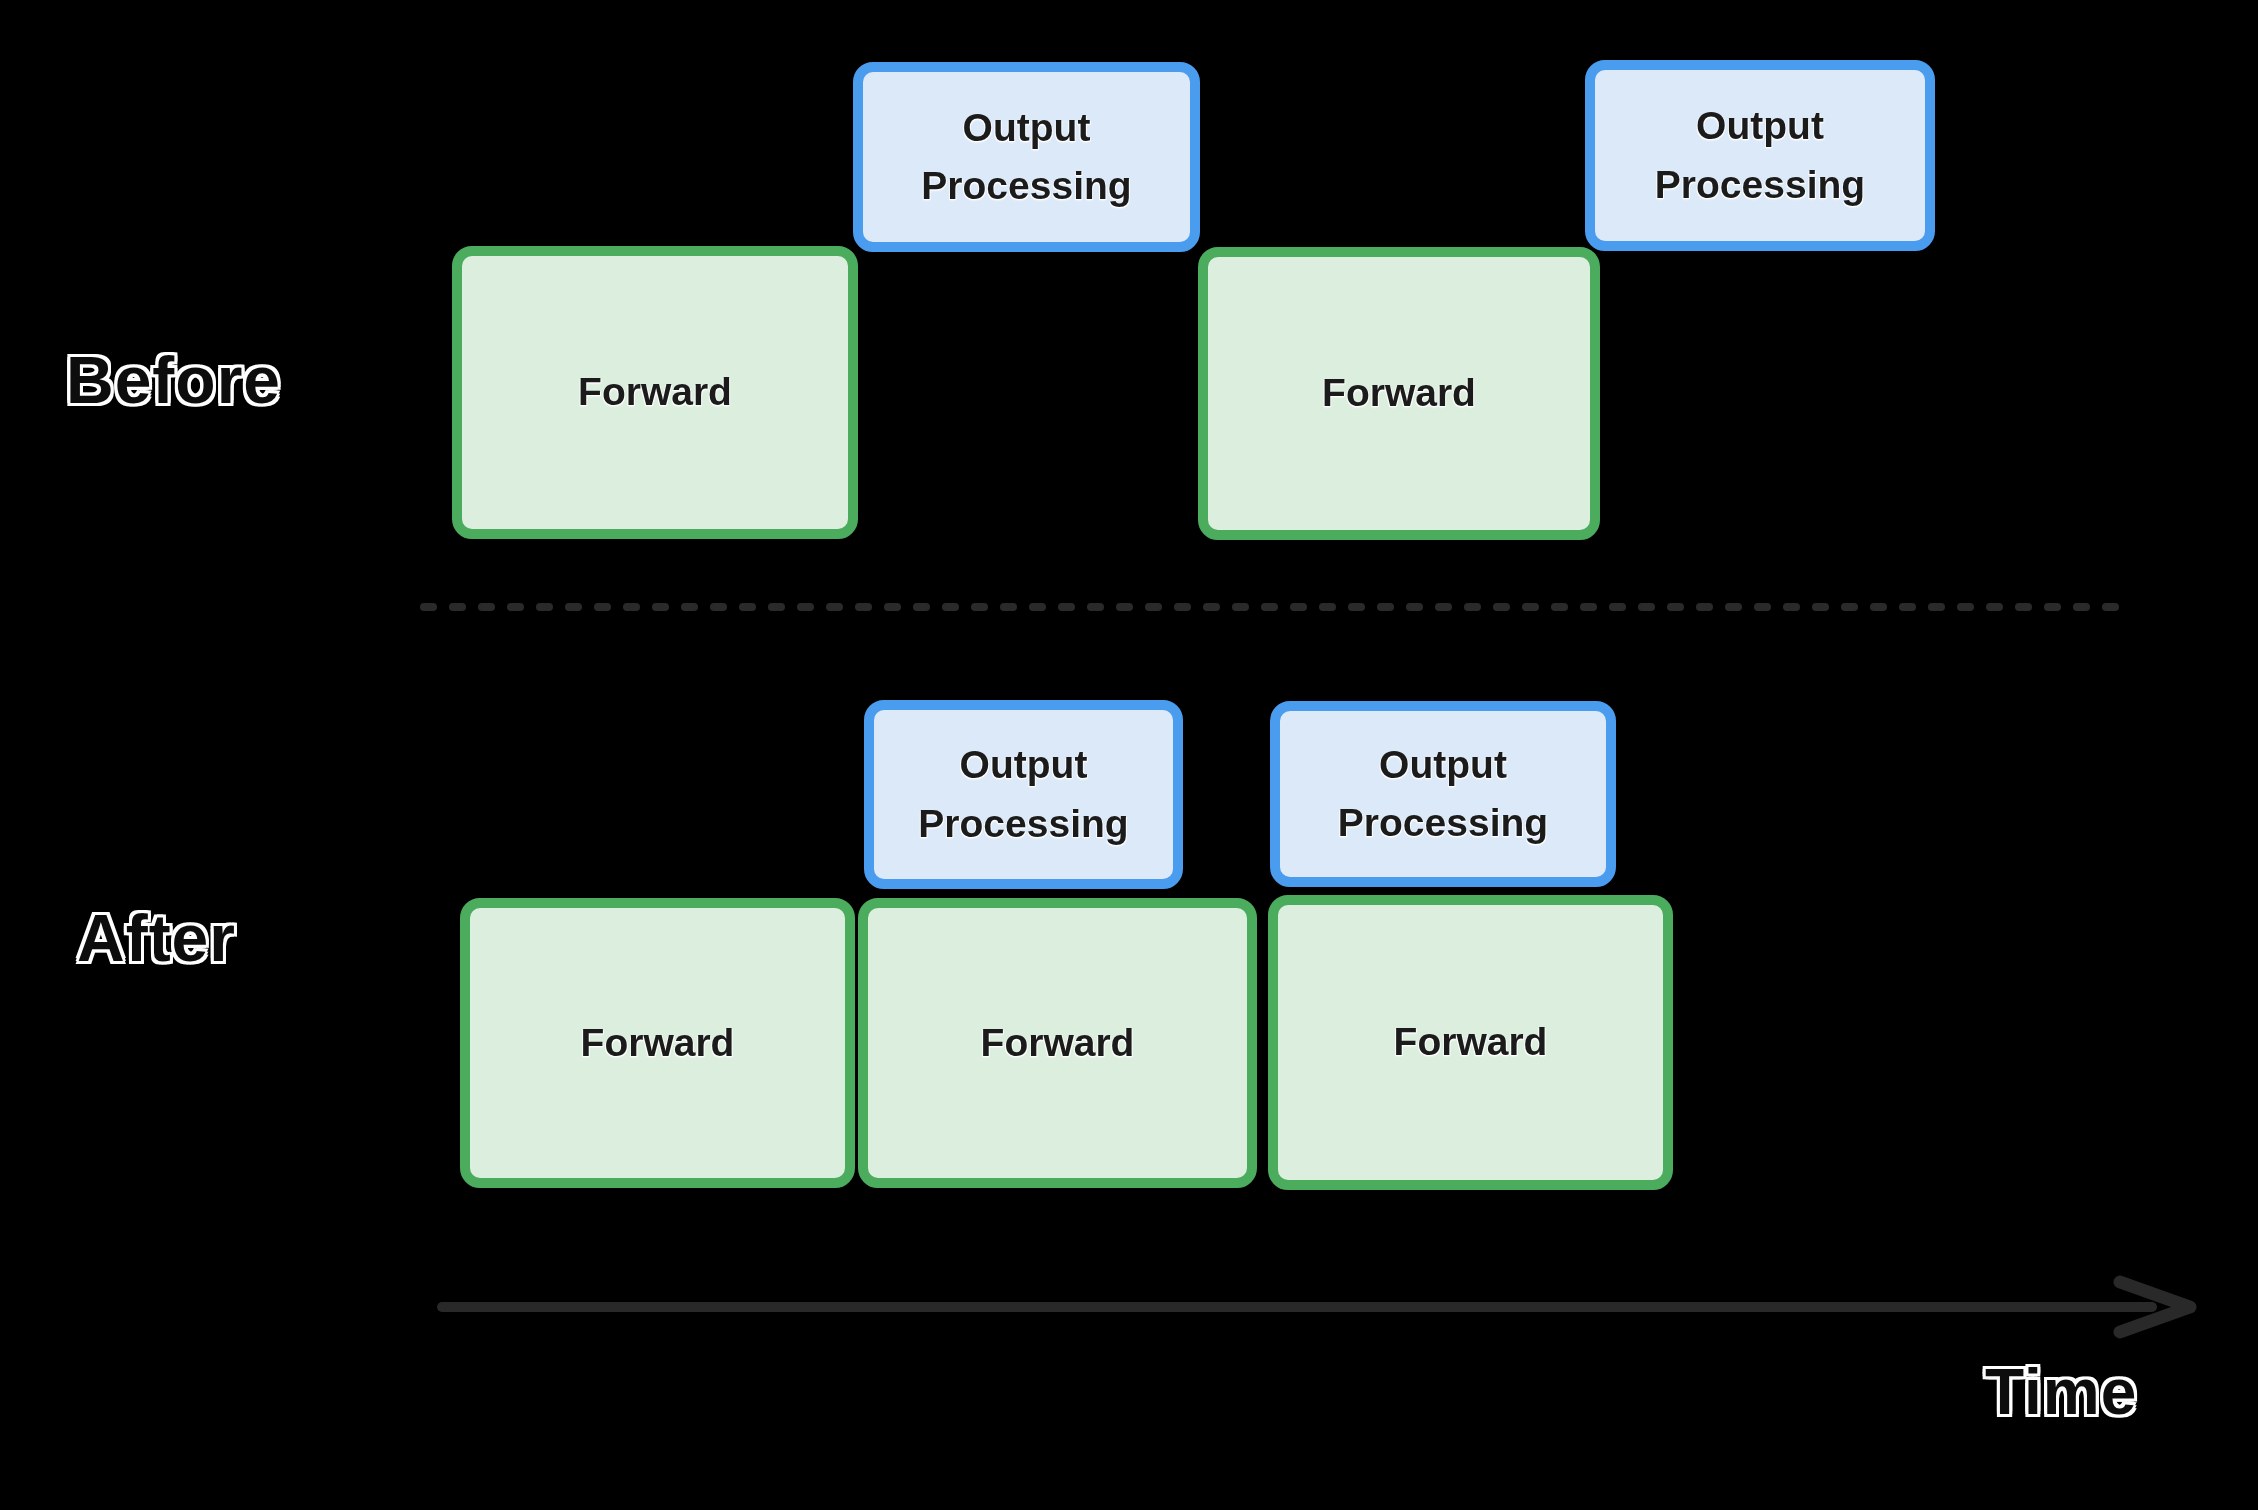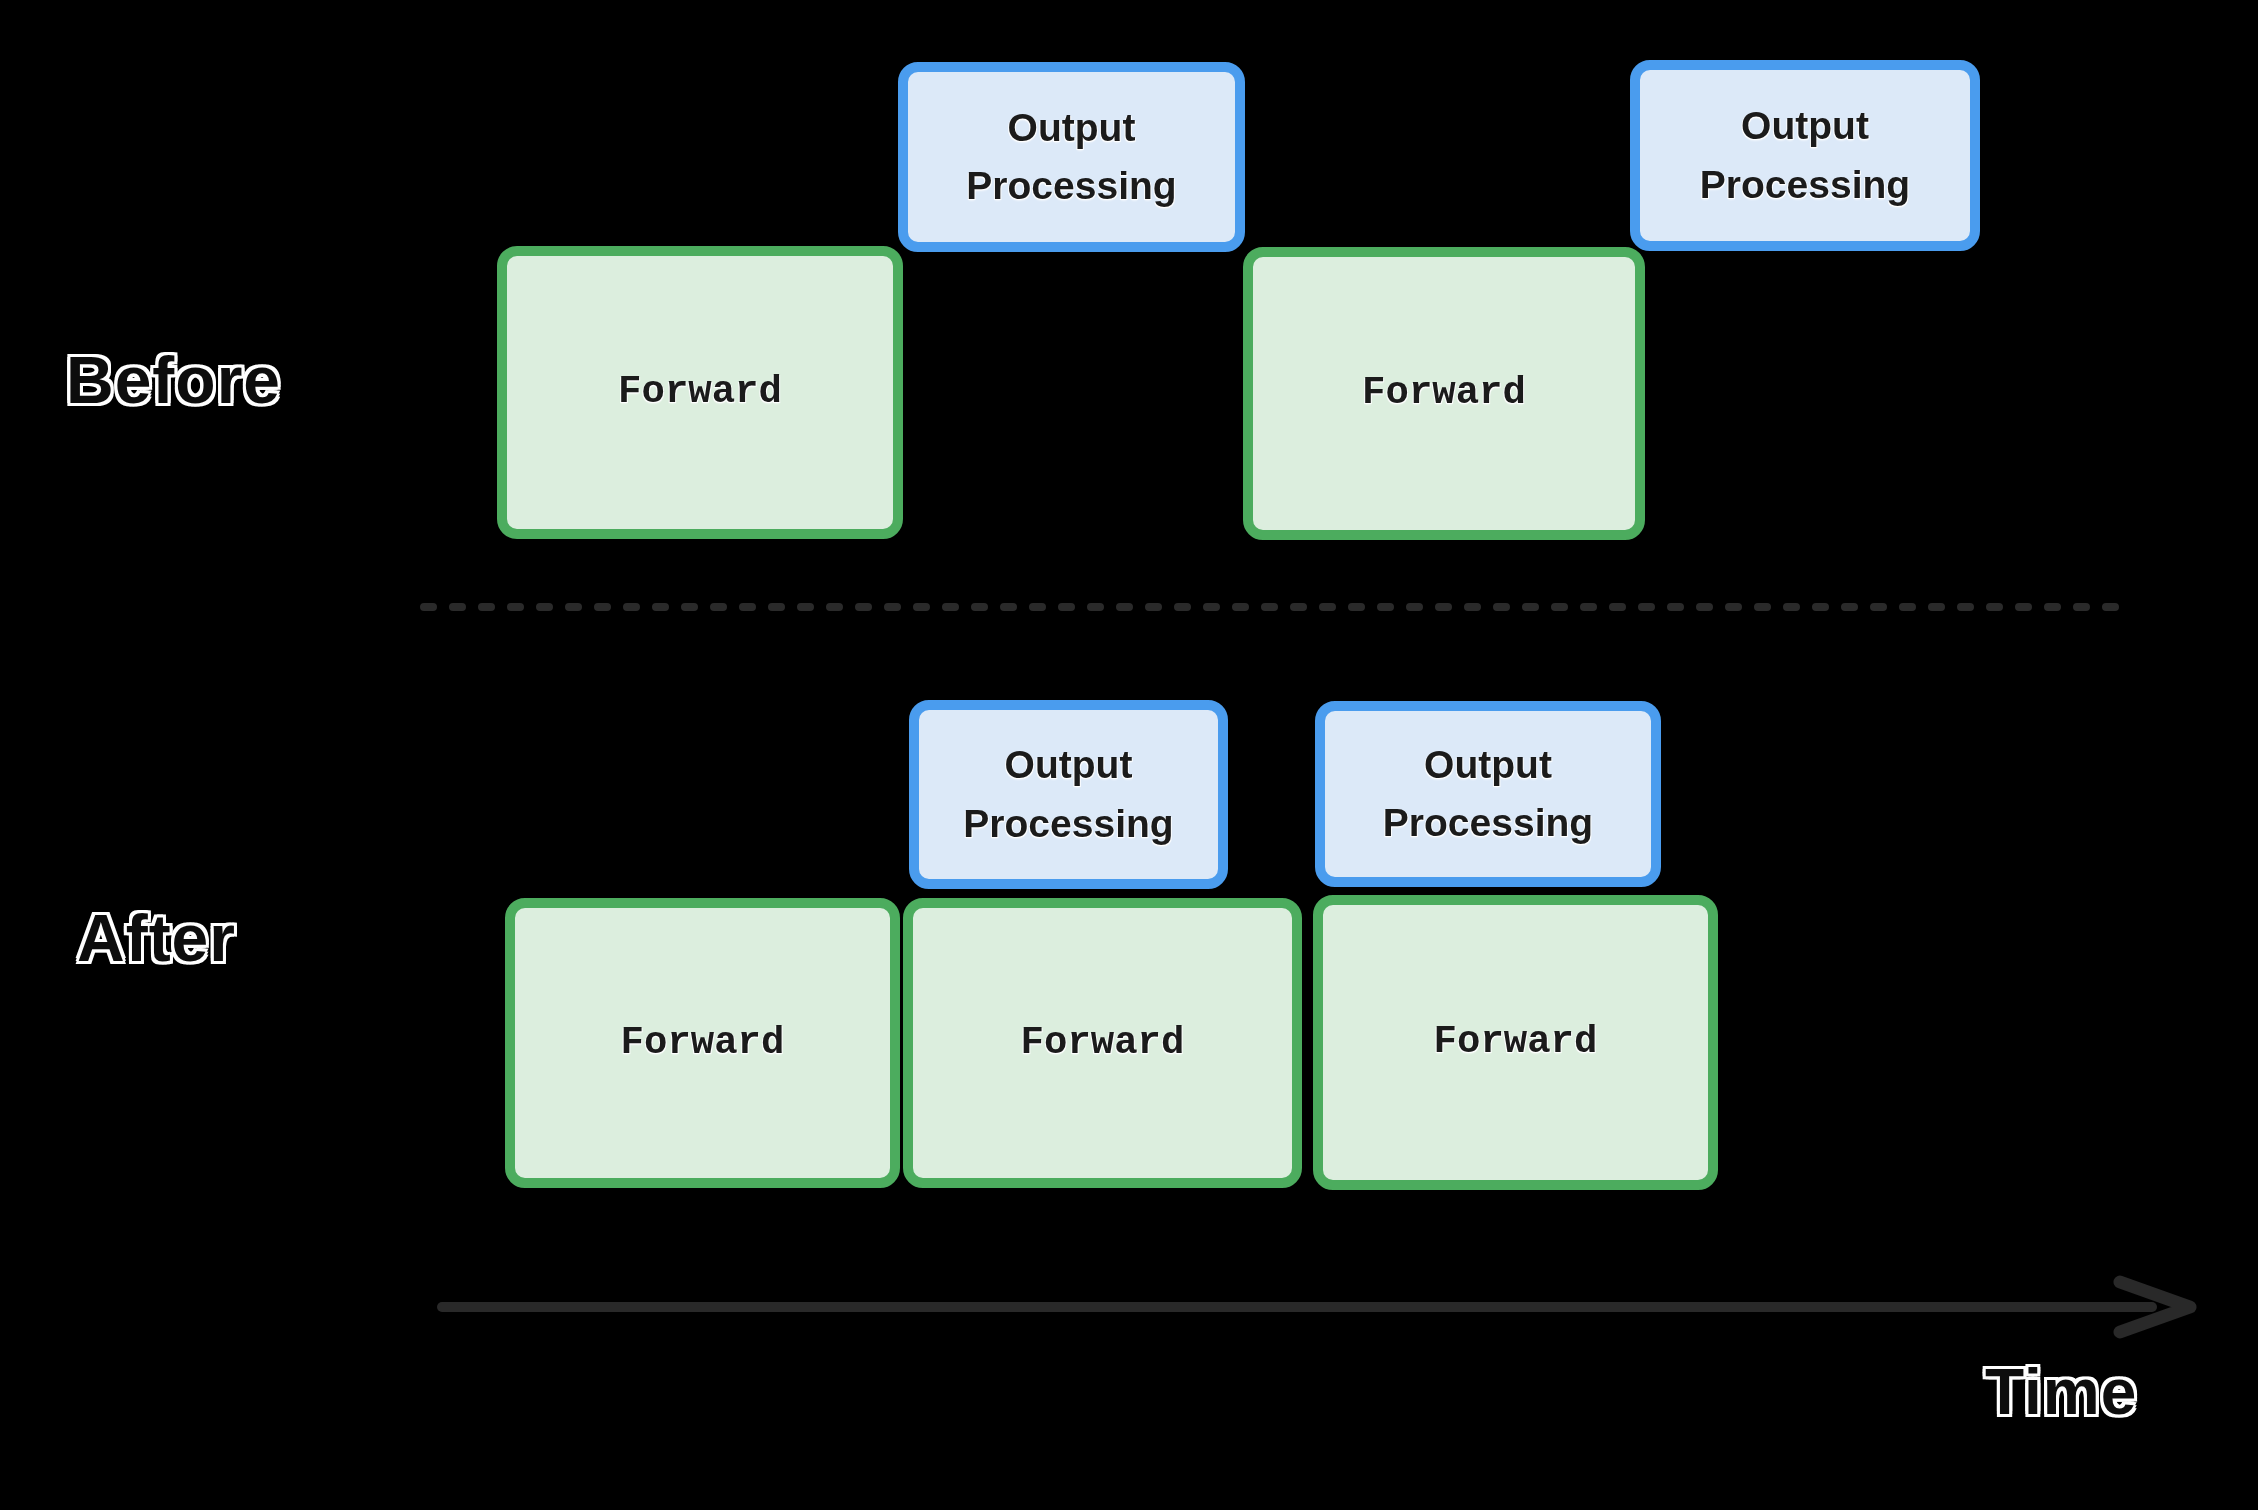--- a/index.html
+++ b/index.html
@@ -42,26 +42,24 @@
        0    3px 0 var(--label-outline);
     white-space:nowrap;
   }
   .box{
     position:absolute;
     border-radius:20px;
     display:flex;
     align-items:center;
     justify-content:center;
     text-align:center;
-    margin-left:45px;
   }
   .box.forward{
     background:var(--forward-fill);
     border:10px solid var(--forward-border);
-    font-family:Liberation Mono, monospace;
   }
   .box.output{
     background:var(--output-fill);
     border:10px solid var(--output-border);
   }
   .box-label{
     font-size:39px;
     font-weight:700;
     line-height:1.5;
     color:var(--box-text);

